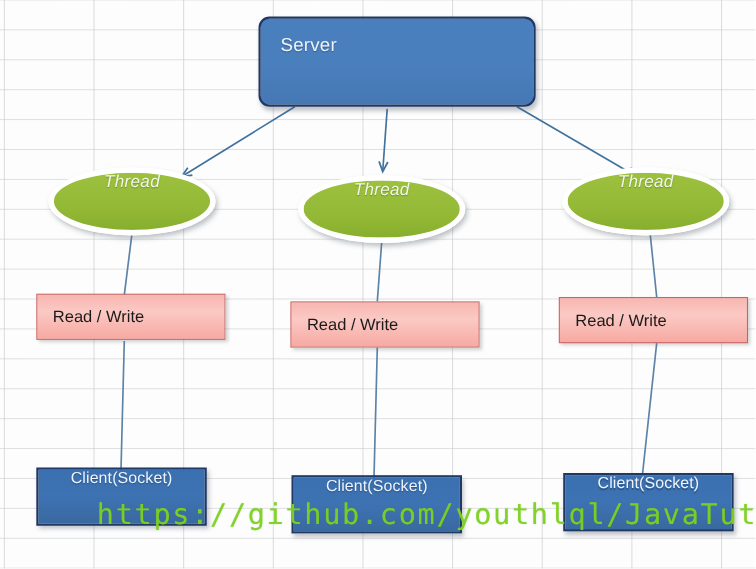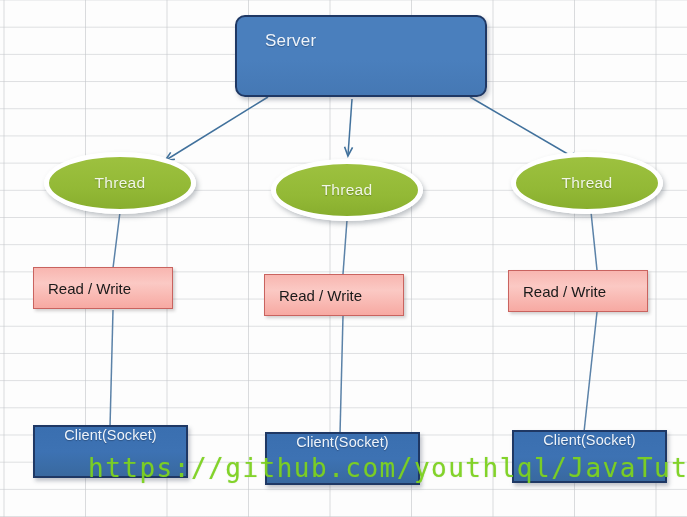--- a/index.html
+++ b/index.html
@@ -42,58 +42,59 @@
     width: 252px;
     height: 82px;
     box-sizing: border-box;
     border: 2px solid #1f3864;
     border-radius: 10px;
     background: linear-gradient(to bottom, #4a7fbd 0%, #4a7fbd 55%, #4578b4 100%);
     box-shadow: 2px 3px 4px rgba(80,90,105,0.35);
   }
   .server-label {
     position: absolute;
-    left: 28px;
+    left: 18px;
     top: 14px;
     color: #eef4fb;
     font-size: 17px;
     letter-spacing: 0.2px;
     text-shadow: 0 1px 1px rgba(25,45,75,0.45);
     white-space: nowrap;
   }
   
   .thread-node {
     position: absolute;
     width: 152px;
     height: 62px;
     border-radius: 50%;
     box-sizing: border-box;
     border: 5px solid #ffffff;
     background: radial-gradient(ellipse at 38% 32%, #9cc council, #9cc13c 0%, #8ab033 100%);
     background: linear-gradient(to bottom, #9dc13f 0%, #93b936 60%, #88ae2e 100%);
     box-shadow: 2px 3px 5px rgba(90,100,110,0.38);
     display: flex;
-    align-items: center;
+    align-items: flex-start;
     justify-content: center;
+    font-style: italic;
   }
   .thread-label {
     color: #f2f7e6;
     font-size: 15.5px;
     letter-spacing: 0.3px;
     text-shadow: 0 1px 1px rgba(70,95,25,0.5);
     white-space: nowrap;
   }
   .thread-1 { left: 44px;  top: 152px; }
   .thread-2 { left: 271px; top: 159px; }
   .thread-3 { left: 511px; top: 152px; }
   
   .rw-box {
     position: absolute;
     box-sizing: border-box;
-    width: 140px;
+    width: 172px;
     height: 42px;
     border: 1.5px solid #c9635f;
     background: linear-gradient(to bottom, #f8b6b0 0%, #fbc9c4 38%, #f7a9a2 100%);
     box-shadow: 2px 2px 3px rgba(110,100,100,0.30);
     display: flex;
     align-items: center;
   }
   .rw-label {
     color: #1a1a1a;
     font-size: 15px;

